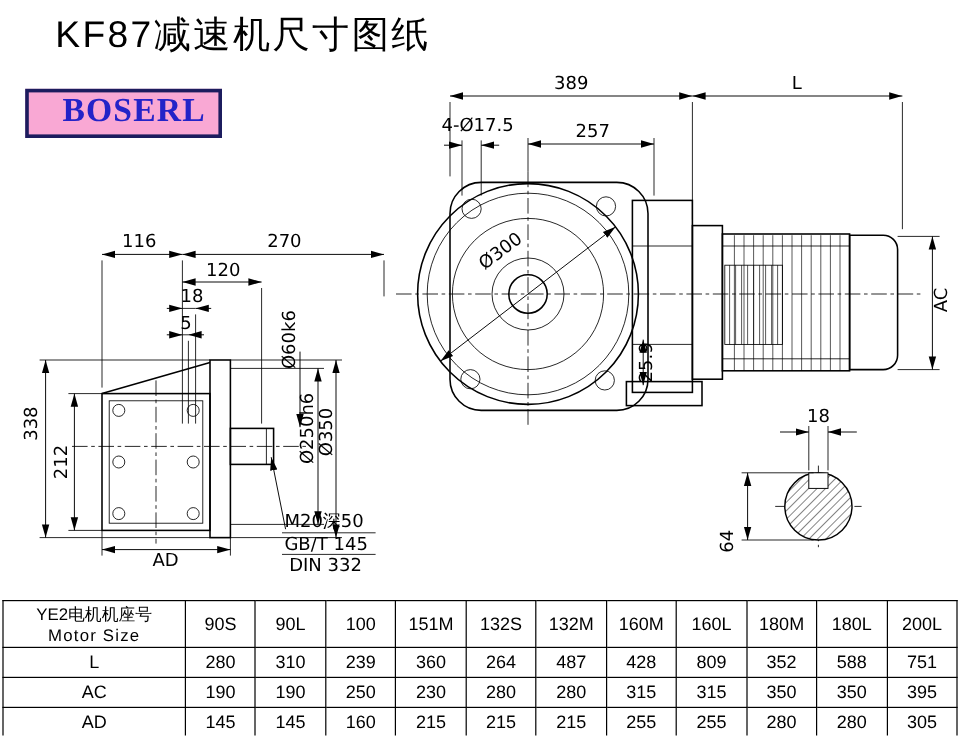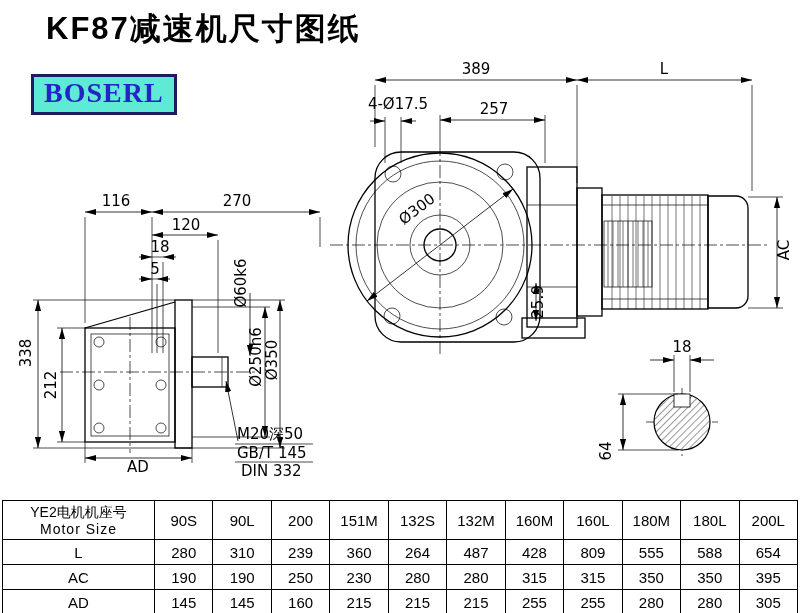--- a/index.html
+++ b/index.html
@@ -1,20 +1,20 @@
 <!DOCTYPE html>
 <html><head>
 <meta charset="utf-8">
 <style>
   html,body{margin:0;padding:0;}
   body{width:800px;height:613px;background:#fff;position:relative;overflow:hidden;
        font-family:"Liberation Sans",sans-serif;color:#000;}
 
-  .title{position:absolute;left:46px;top:8px;font-size:31px;font-weight:bold;letter-spacing:2px;}
-  .logo{position:absolute;left:31px;top:74px;border:3px solid #1c1c5e;background:#5eead4;padding:0 10px 3px 10px;}
+  .title{position:absolute;left:46px;top:8px;font-size:31px;font-weight:normal;letter-spacing:2px;}
+  .logo{position:absolute;left:21px;top:74px;border:3px solid #1c1c5e;background:#f9a8d4;padding:0 10px 3px 28px;}
   .logo-text{font-family:"Liberation Serif",serif;font-weight:bold;font-size:28px;color:#2323c8;letter-spacing:1px;}
 
   svg.drawing{position:absolute;left:0;top:55px;}
 
   
   .ol{fill:none;stroke:#000;stroke-width:1.3;}
   .tl{fill:none;stroke:#000;stroke-width:0.7;}
   .fin{fill:none;stroke:#000;stroke-width:0.55;}
   .dim{fill:none;stroke:#000;stroke-width:0.8;}
   .cl{fill:none;stroke:#000;stroke-width:0.7;stroke-dasharray:13 3 3 3;}
@@ -183,43 +183,43 @@
       <col>
   </colgroup>
   <tbody>
     <tr class="hdr">
       <td>
         <div class="hdr-cn">YE2电机机座号</div>
         <div class="hdr-en">Motor Size</div>
       </td>
       <td>90S</td>
       <td>90L</td>
-      <td>200</td>
+      <td>100</td>
       <td>151M</td>
       <td>132S</td>
       <td>132M</td>
       <td>160M</td>
       <td>160L</td>
       <td>180M</td>
       <td>180L</td>
       <td>200L</td>
     </tr>
     <tr>
       <td>L</td>
       <td>280</td>
       <td>310</td>
       <td>239</td>
       <td>360</td>
       <td>264</td>
       <td>487</td>
       <td>428</td>
       <td>809</td>
-      <td>555</td>
+      <td>352</td>
       <td>588</td>
-      <td>654</td>
+      <td>751</td>
     </tr>
     <tr>
       <td>AC</td>
       <td>190</td>
       <td>190</td>
       <td>250</td>
       <td>230</td>
       <td>280</td>
       <td>280</td>
       <td>315</td>

